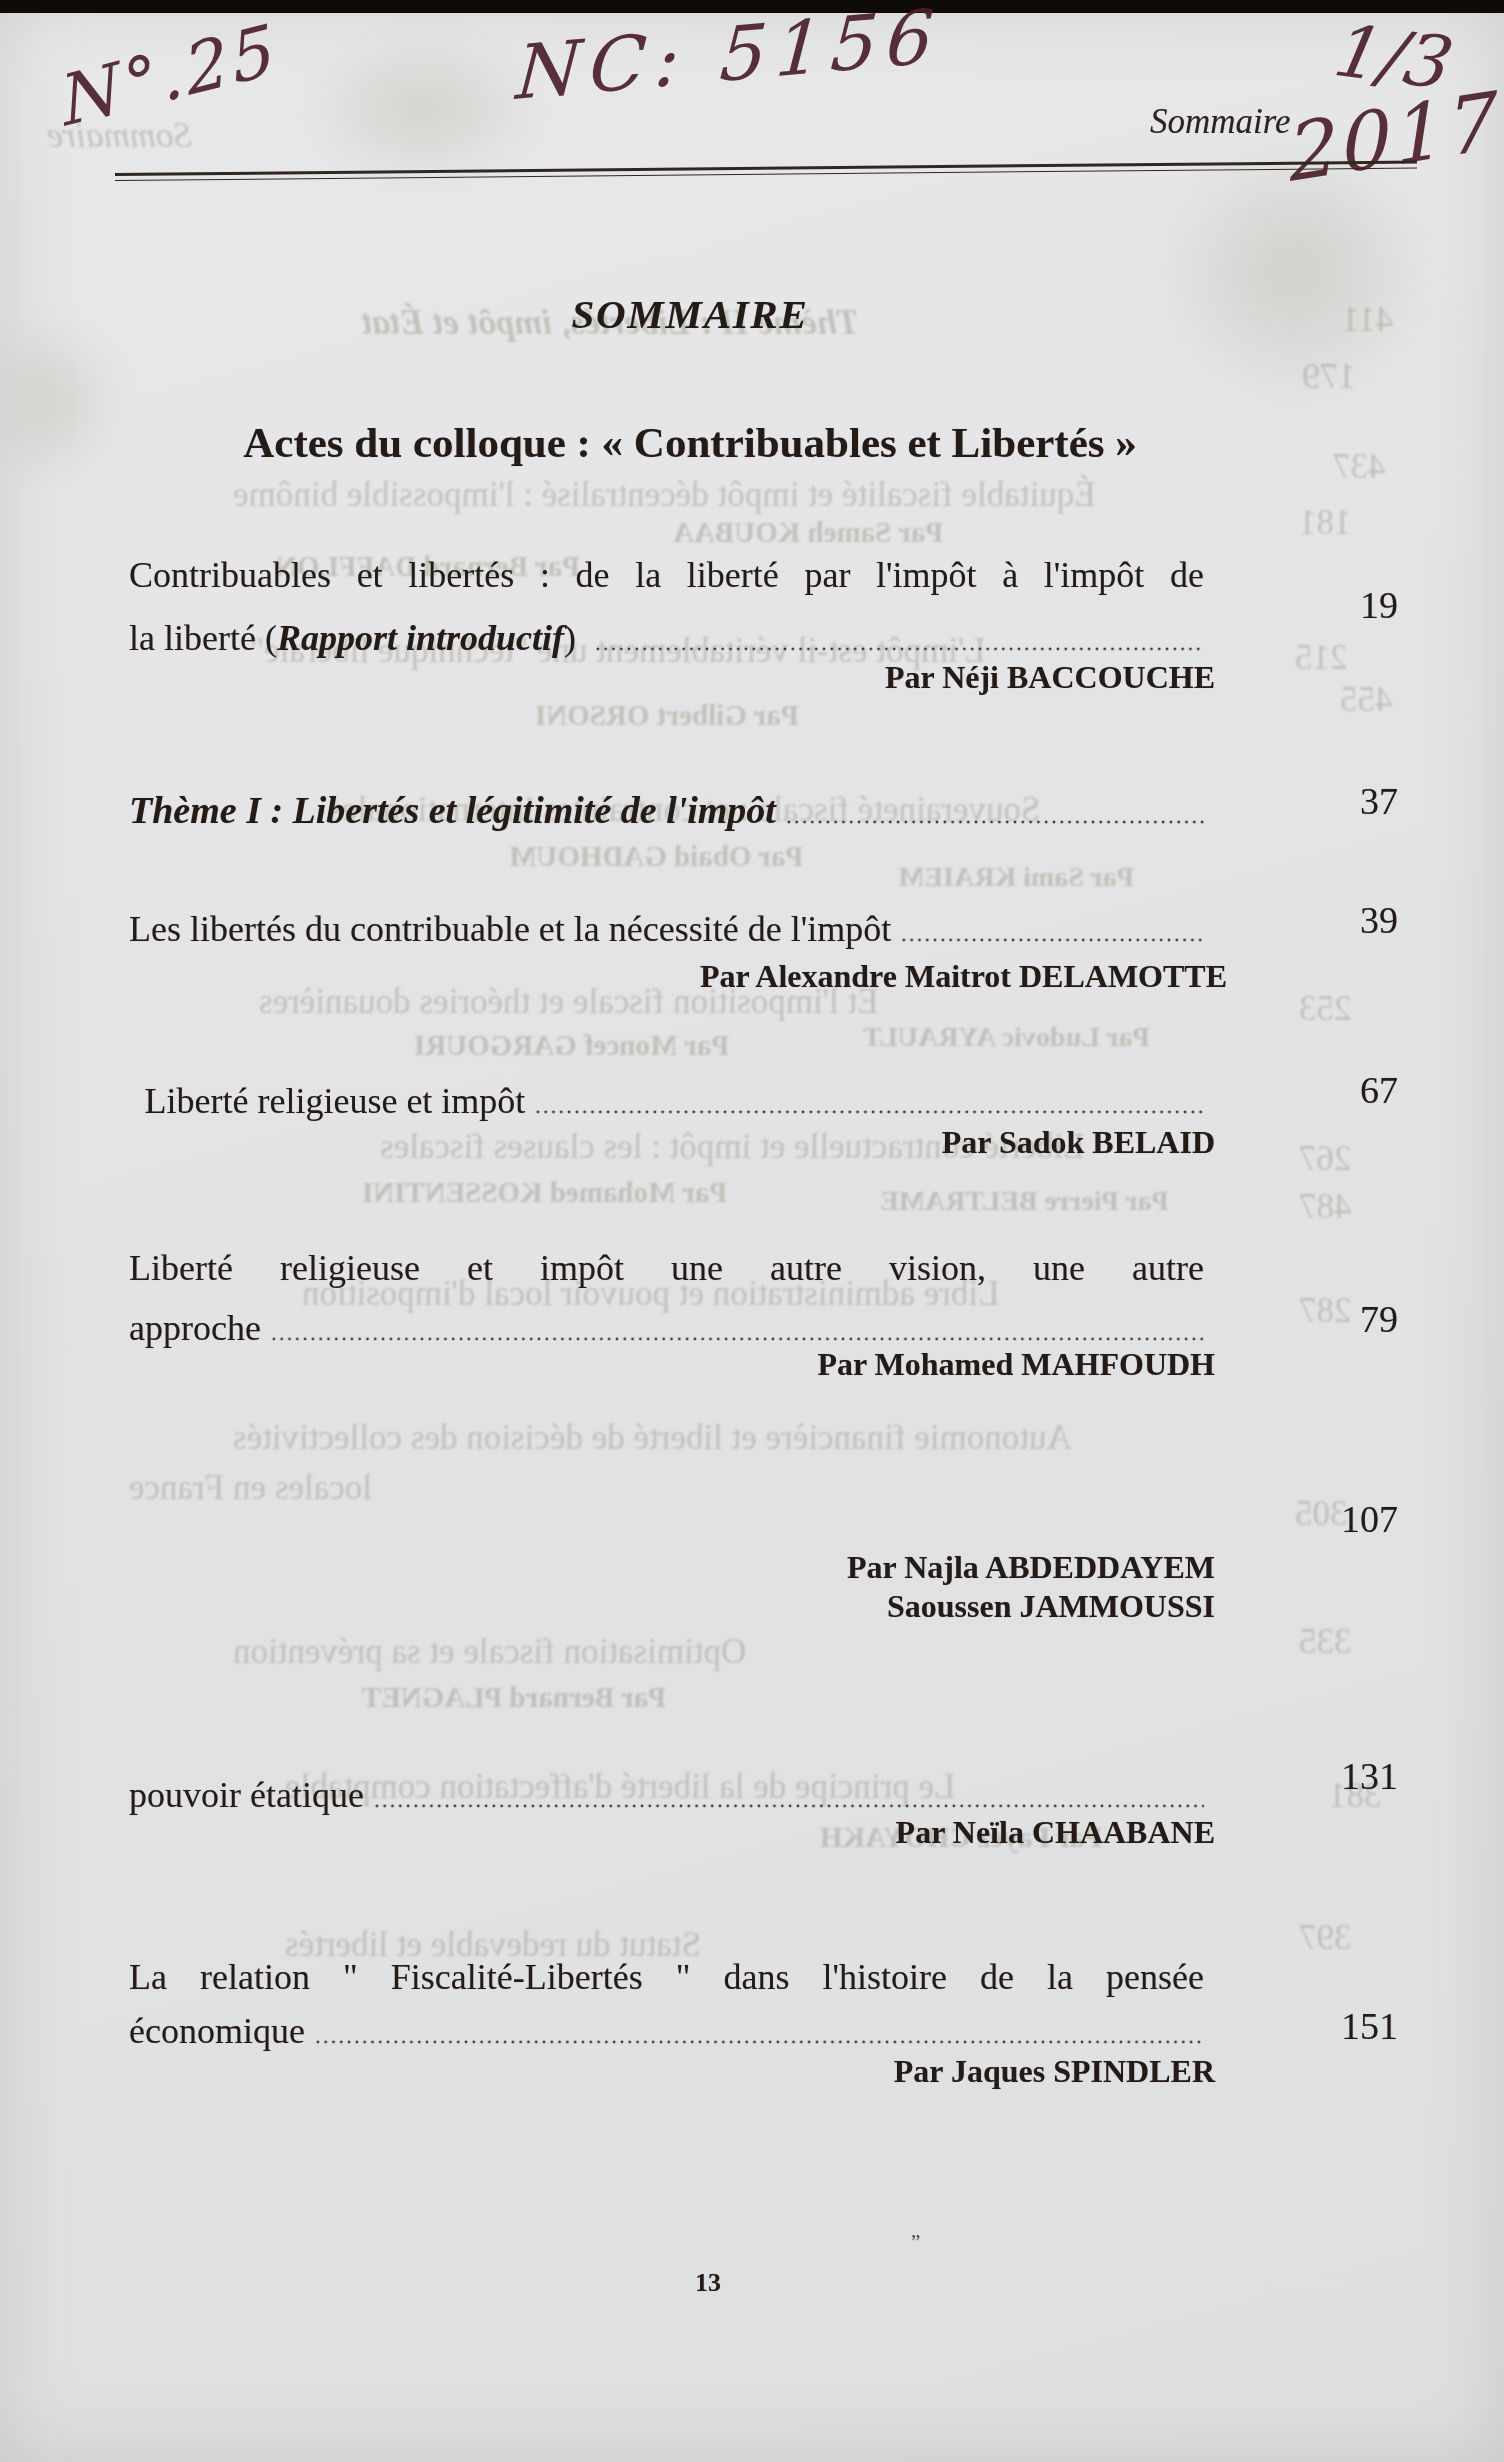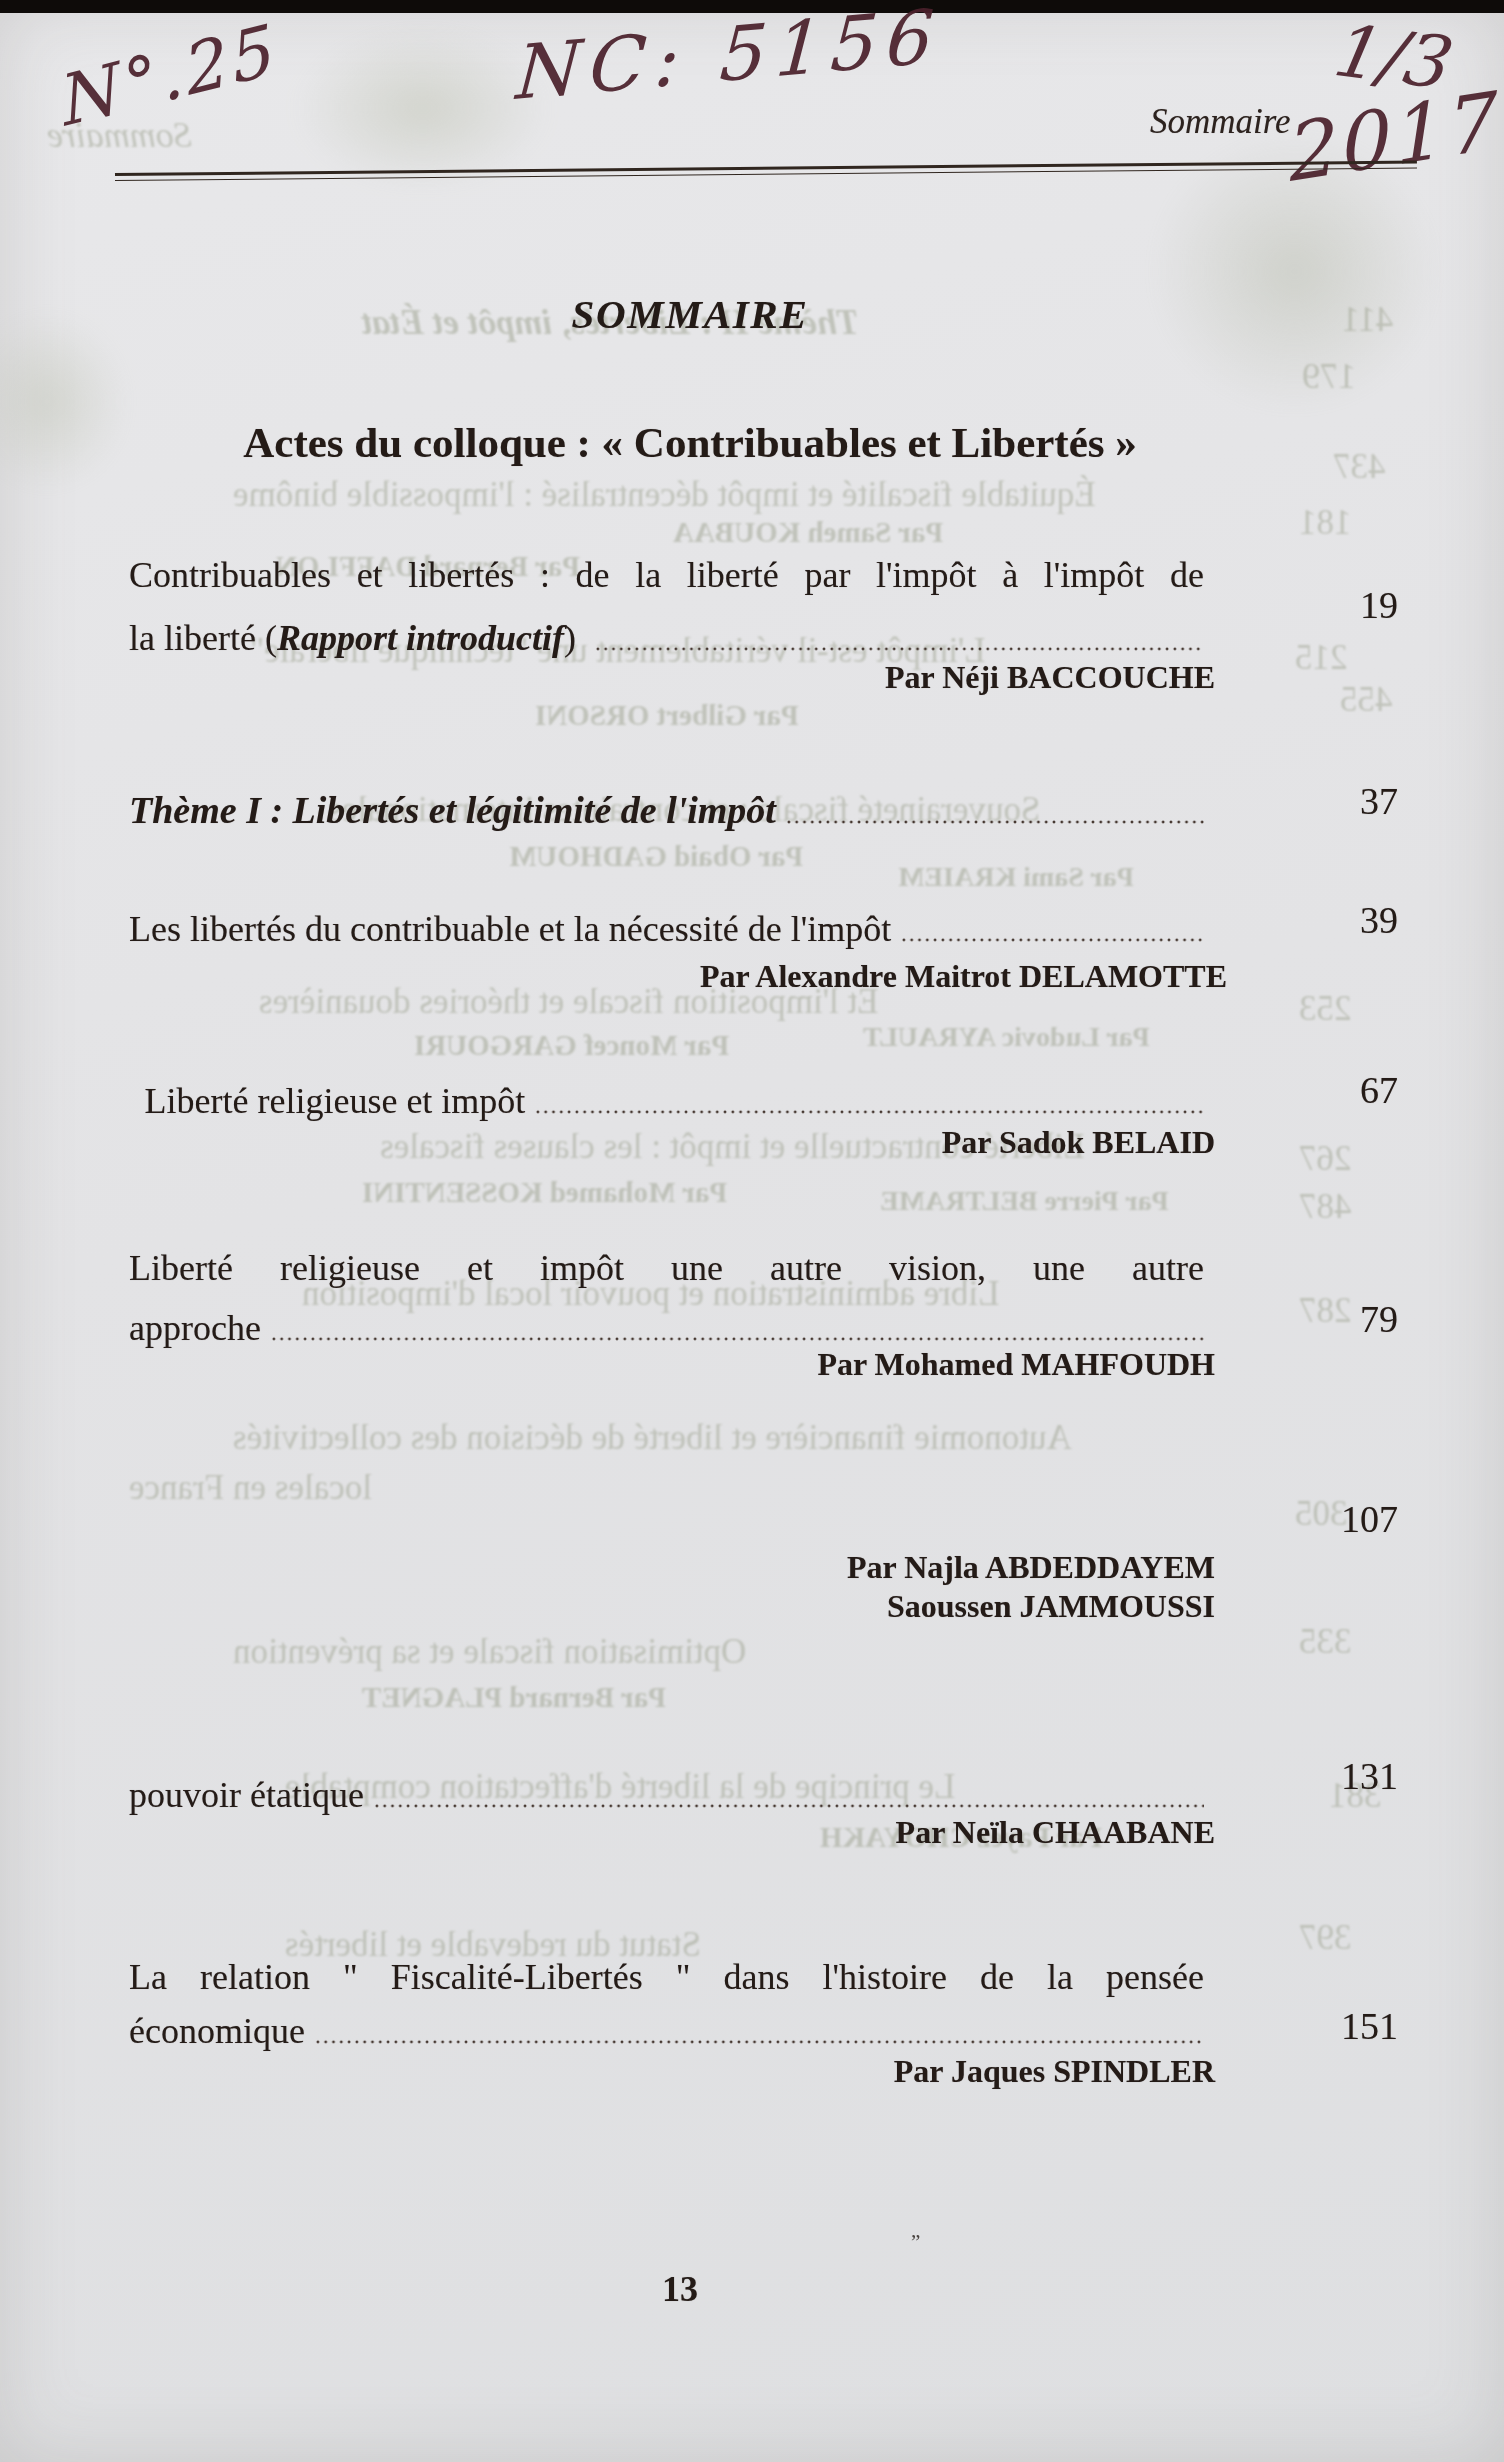--- a/index.html
+++ b/index.html
@@ -72,22 +72,22 @@
 
   .e0{top:555px;}  .e0 .lead{top:63px;} .e0 .num{top:28.5px;} .e0 .auth{top:104px;}
   .et{top:789px;}  .et .lead{font-size:38px;font-weight:bold;font-style:italic;} .et .num{top:-8.6px;}
   .e2{top:909px;} .e2 .num{top:-10.4px;} .e2 .auth{top:49px;right:171px;}
   .e3{top:1081px;} .e3 .lead{left:15.5px;width:1059px;} .e3 .num{top:-12px;} .e3 .auth{top:43px;}
   .e4{top:1248px;} .e4 .lead{top:60px;} .e4 .num{top:50px;} .e4 .auth{top:98px;}
   .e5{top:1503px;} .e5 .num{top:-5.2px;} .e5 .auth-0{top:46px;} .e5 .auth-1{top:85px;}
   .e6{top:1716px;} .e6 .lead{top:59px;} .e6 .num{top:39px;} .e6 .auth{top:98px;}
   .e7{top:1957px;} .e7 .lead{top:54px;} .e7 .num{top:48px;} .e7 .auth{top:96px;}
 
-  .pageno{position:absolute;left:639px;top:2268px;width:82px;text-align:center;
-    font-size:36px;font-weight:bold;}
+  .pageno{position:absolute;left:639px;top:2268px;width:82px;text-align:right;
+    font-size:26px;font-weight:bold;}
   .stray{position:absolute;left:911px;top:2230px;font-size:21px;color:#4a4440;}
 </style>
 </head>
 <body>
 
 <div class="paper"></div>
 
 <div class="smudge sm1"></div>
 <div class="smudge sm2"></div>
 <div class="smudge sm3"></div>

